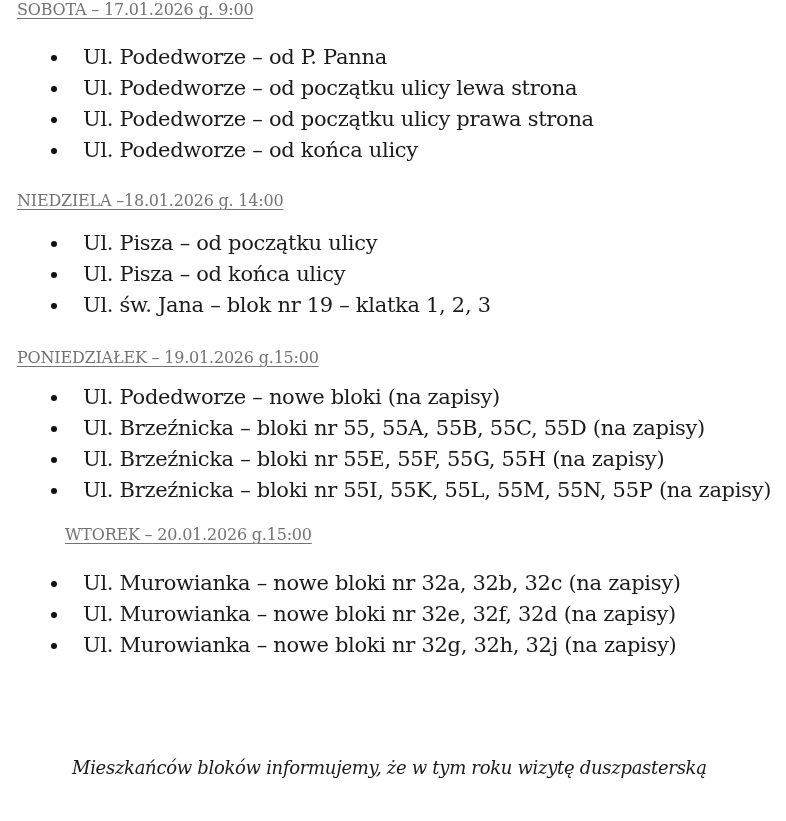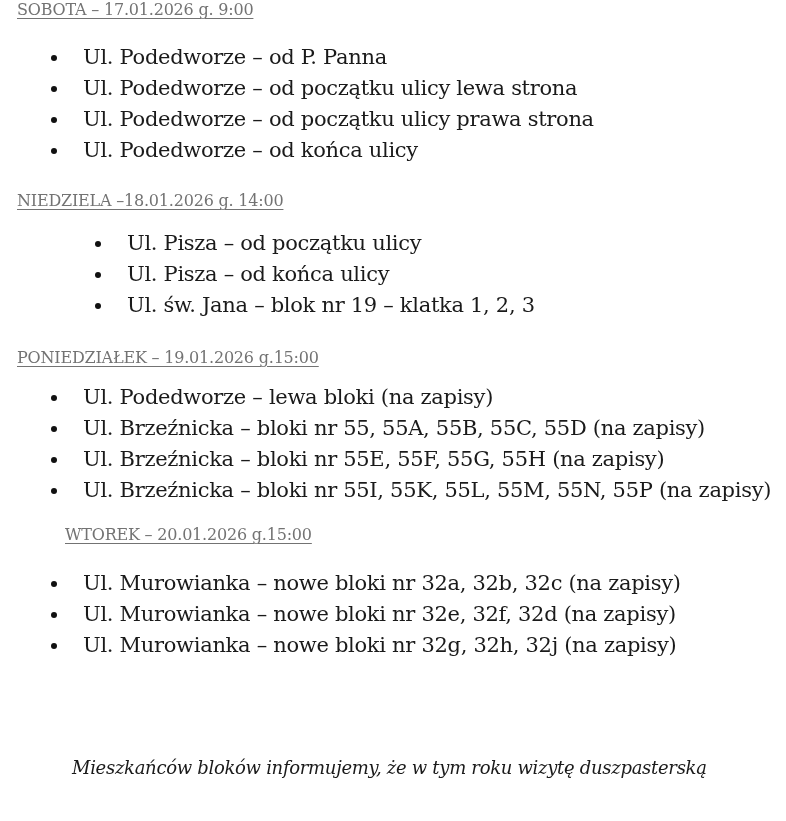--- a/index.html
+++ b/index.html
@@ -79,29 +79,29 @@
 
   <h2 class="section-heading" style="top:0px;">SOBOTA – 17.01.2026 g. 9:00</h2>
   <ul class="items" style="top:42px;">
     <li><span class="bullet"></span><span>Ul. Podedworze – od P. Panna</span></li>
     <li><span class="bullet"></span><span>Ul. Podedworze – od początku ulicy lewa strona</span></li>
     <li><span class="bullet"></span><span>Ul. Podedworze – od początku ulicy prawa strona</span></li>
     <li><span class="bullet"></span><span>Ul. Podedworze – od końca ulicy</span></li>
   </ul>
 
   <h2 class="section-heading" style="top:191px;">NIEDZIELA –18.01.2026 g. 14:00</h2>
-  <ul class="items" style="top:228px;padding-left:44px;">
+  <ul class="items" style="top:228px;">
     <li><span class="bullet"></span><span>Ul. Pisza – od początku ulicy</span></li>
     <li><span class="bullet"></span><span>Ul. Pisza – od końca ulicy</span></li>
     <li><span class="bullet"></span><span>Ul. św. Jana – blok nr 19 – klatka 1, 2, 3</span></li>
   </ul>
 
   <h2 class="section-heading" style="top:348px;text-decoration:underline;">PONIEDZIAŁEK – 19.01.2026 g.15:00</h2>
   <ul class="items" style="top:382px;">
-    <li><span class="bullet"></span><span>Ul. Podedworze – lewa bloki (na zapisy)</span></li>
+    <li><span class="bullet"></span><span>Ul. Podedworze – nowe bloki (na zapisy)</span></li>
     <li><span class="bullet"></span><span>Ul. Brzeźnicka – bloki nr 55, 55A, 55B, 55C, 55D (na zapisy)</span></li>
     <li><span class="bullet"></span><span>Ul. Brzeźnicka – bloki nr 55E, 55F, 55G, 55H (na zapisy)</span></li>
     <li><span class="bullet"></span><span>Ul. Brzeźnicka – bloki nr 55I, 55K, 55L, 55M, 55N, 55P  (na zapisy)</span></li>
   </ul>
 
   <h2 class="section-heading" style="top:525px;margin-left:48px;">WTOREK – 20.01.2026 g.15:00</h2>
   <ul class="items" style="top:568px;">
     <li><span class="bullet"></span><span>Ul. Murowianka – nowe bloki nr 32a, 32b, 32c (na zapisy)</span></li>
     <li><span class="bullet"></span><span>Ul. Murowianka – nowe bloki nr 32e, 32f, 32d (na zapisy)</span></li>
     <li><span class="bullet"></span><span>Ul. Murowianka – nowe bloki nr 32g, 32h, 32j (na zapisy)</span></li>

